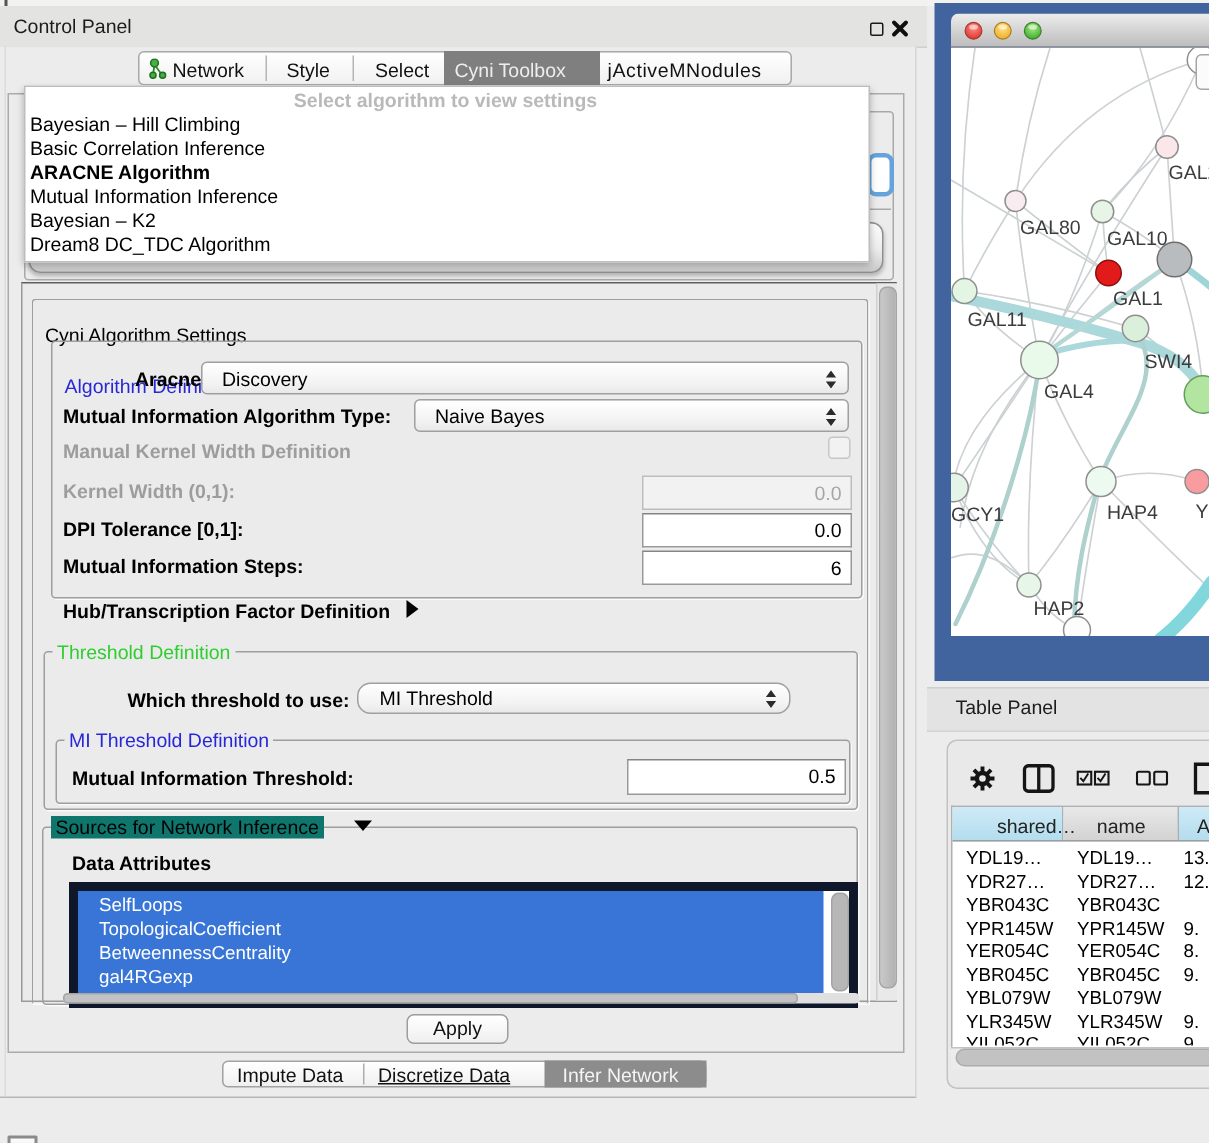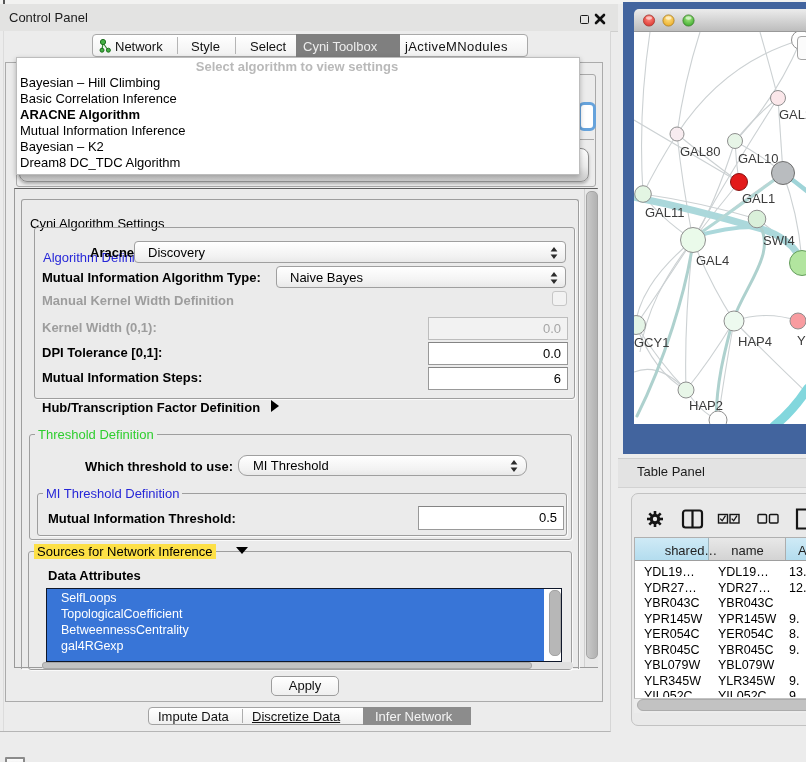--- a/index.html
+++ b/index.html
@@ -134,26 +134,26 @@
 
 <div class="group" style="left:37px;top:493px;width:528px;height:41px;">
   <div class="gtitle" style="left:5px;color:#2727d8;background:#ebebeb;">MI Threshold Definition</div>
 </div>
 <div class="abs lbl" style="left:48px;top:511px;">Mutual Information Threshold:</div>
 <div class="tfield" style="left:418px;top:506px;width:144px;height:22px;">
     <span>0.5</span>
   </div>
 
 <div class="group" style="left:28px;top:551px;width:542px;height:117px;">
-  <div class="gtitle" style="left:5px;color:#000;background:#fde047;">Sources for Network Inference</div>
+  <div class="gtitle" style="left:5px;color:#000;background:#0f766e;">Sources for Network Inference</div>
 </div>
 <div class="abs" style="left:236px;top:547px;width:0;height:0;border-top:7px solid #000;border-left:6px solid transparent;border-right:6px solid transparent;"></div>
 <div class="abs lbl" style="left:48px;top:568px;">Data Attributes</div>
 
-<div class="abs" style="left:46px;top:588px;width:514px;height:72px;background:#fff;border:1px solid #0f172a;overflow:hidden;">
+<div class="abs" style="left:46px;top:588px;width:514px;height:72px;background:#fff;border:6px solid #0f172a;overflow:hidden;">
   <div class="abs" style="left:0;top:0;width:497px;height:72px;background:#3875d7;color:#fff;font-size:12.5px;line-height:16px;padding:1px 0 0 14px;box-sizing:border-box;">
     SelfLoops<br>TopologicalCoefficient<br>BetweennessCentrality<br>gal4RGexp
   </div>
   <div class="abs" style="left:502px;top:1px;width:10px;height:64px;background:#b7b7b7;border:1px solid #a3a3a3;border-radius:5px;"></div>
 </div>
 
 <div class="abs" style="left:42px;top:662px;width:531px;height:7px;background:#e0e0e0;border-radius:3px;"></div>
 <div class="abs" style="left:42px;top:662px;width:490px;height:7px;background:#c2c2c2;border:1px solid #a5a5a5;border-radius:3px;box-sizing:border-box;"></div>
 
 <div class="abs" style="left:271px;top:676px;width:66px;height:18px;background:linear-gradient(#ffffff,#efefef);border:1px solid #9d9d9d;border-radius:5px;text-align:center;font-size:13px;color:#111;line-height:18px;">Apply</div>

